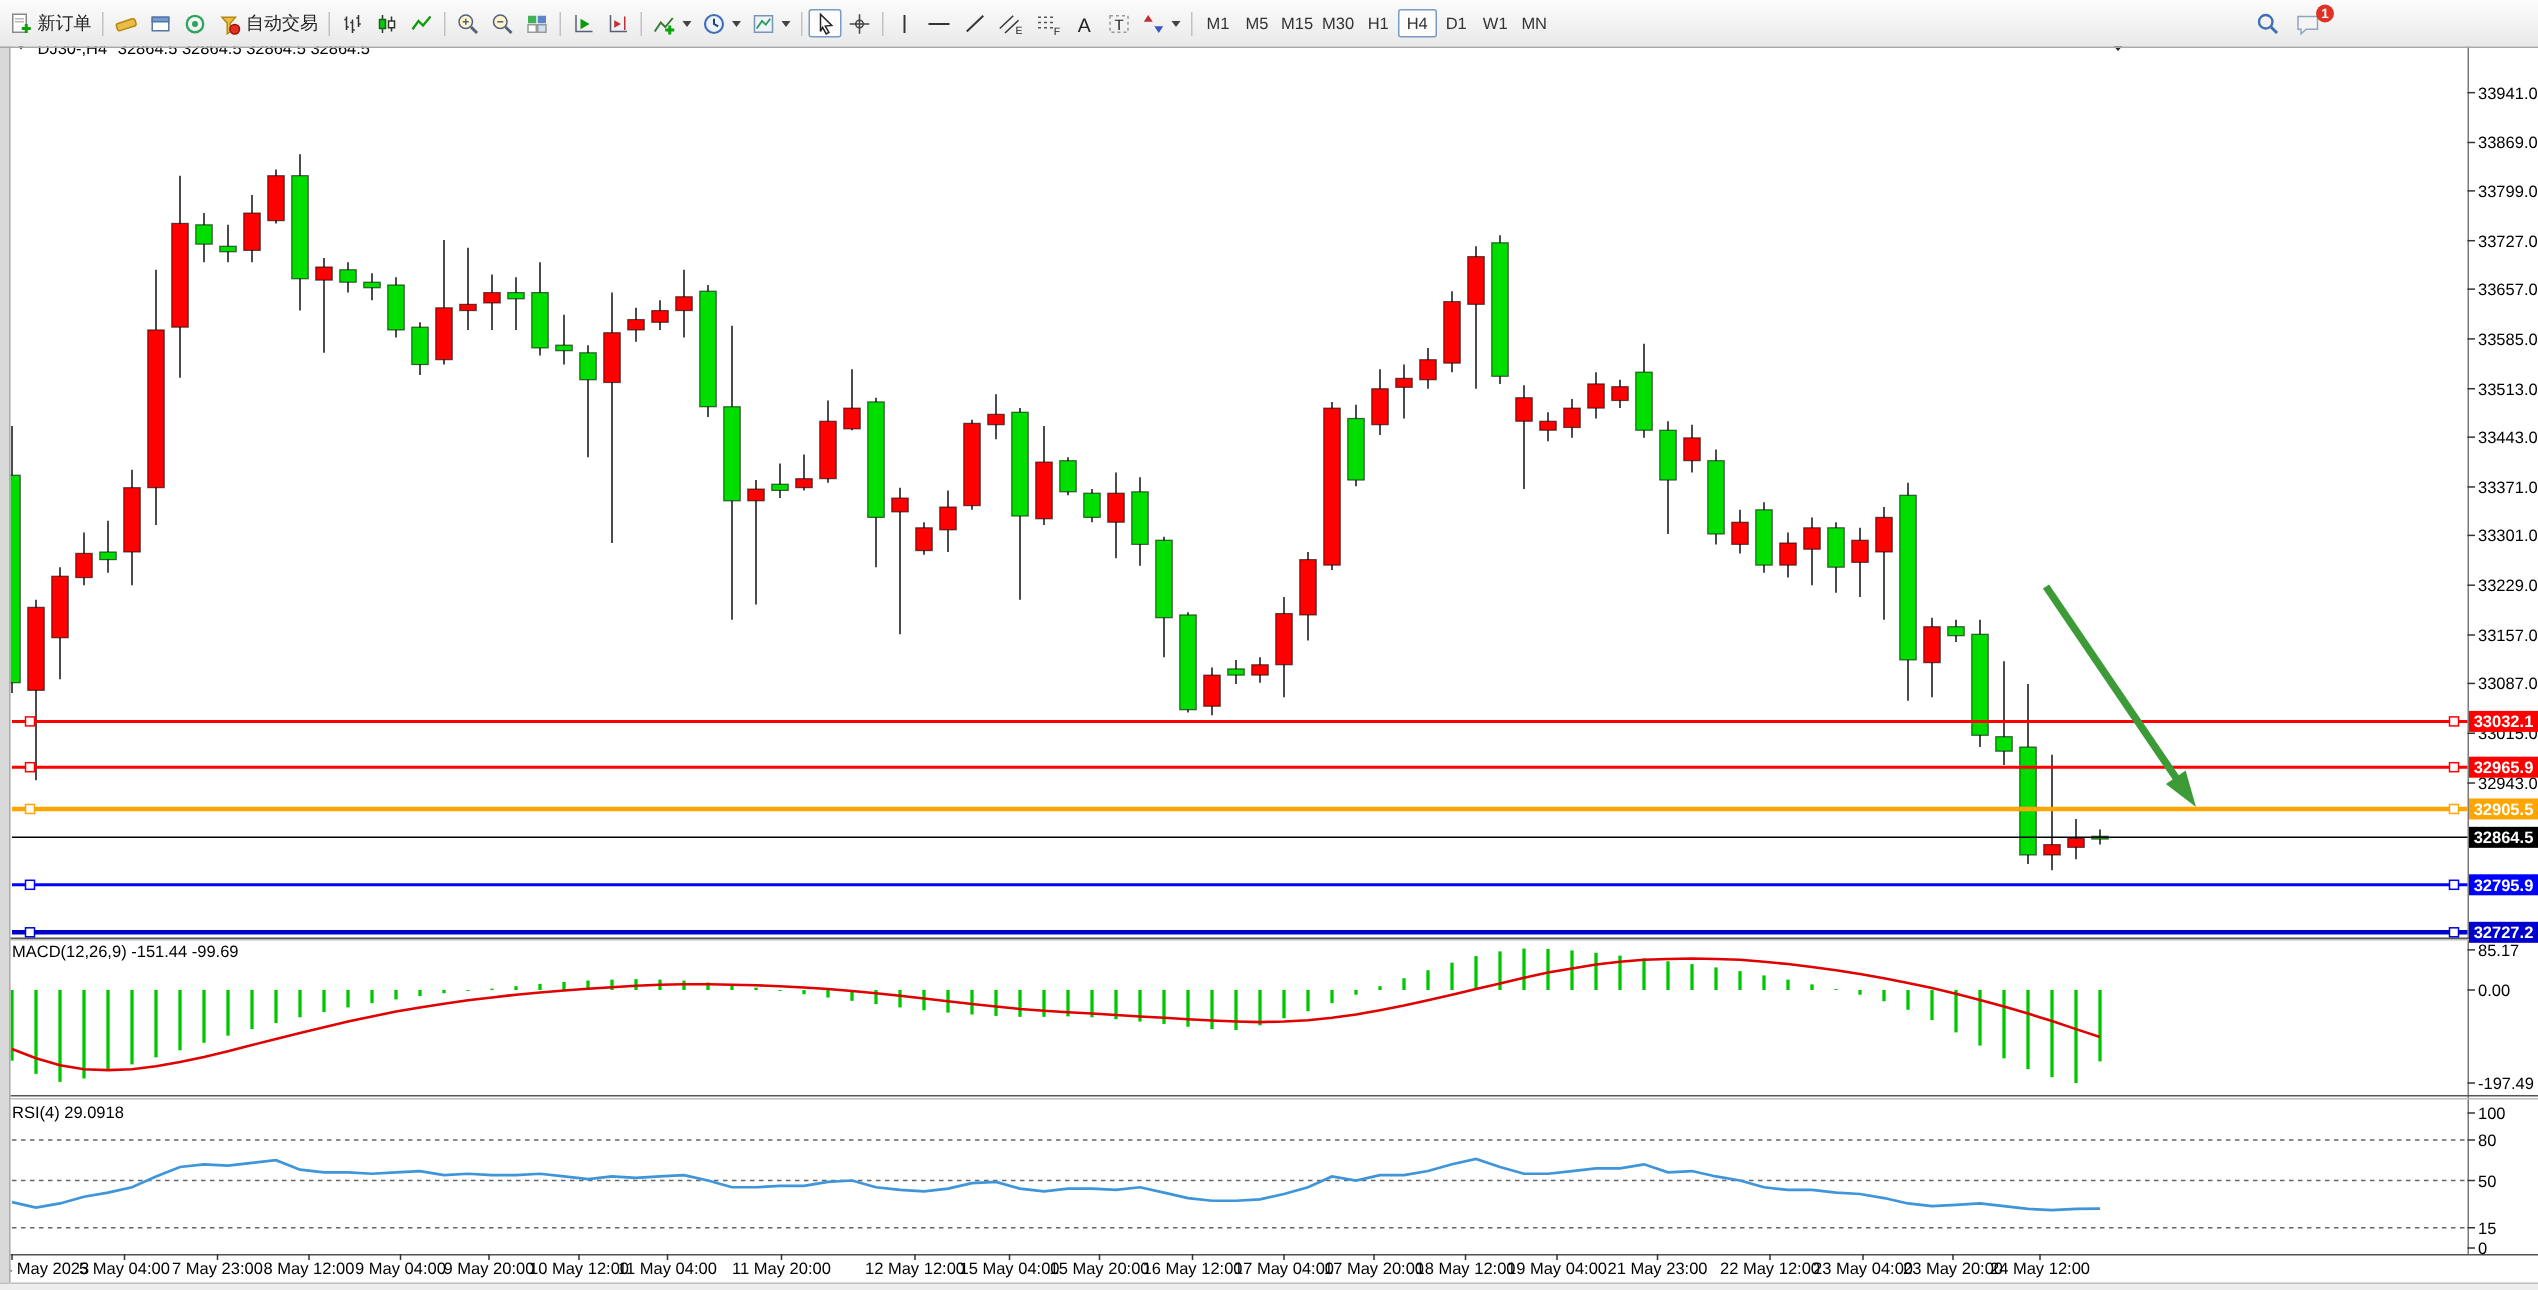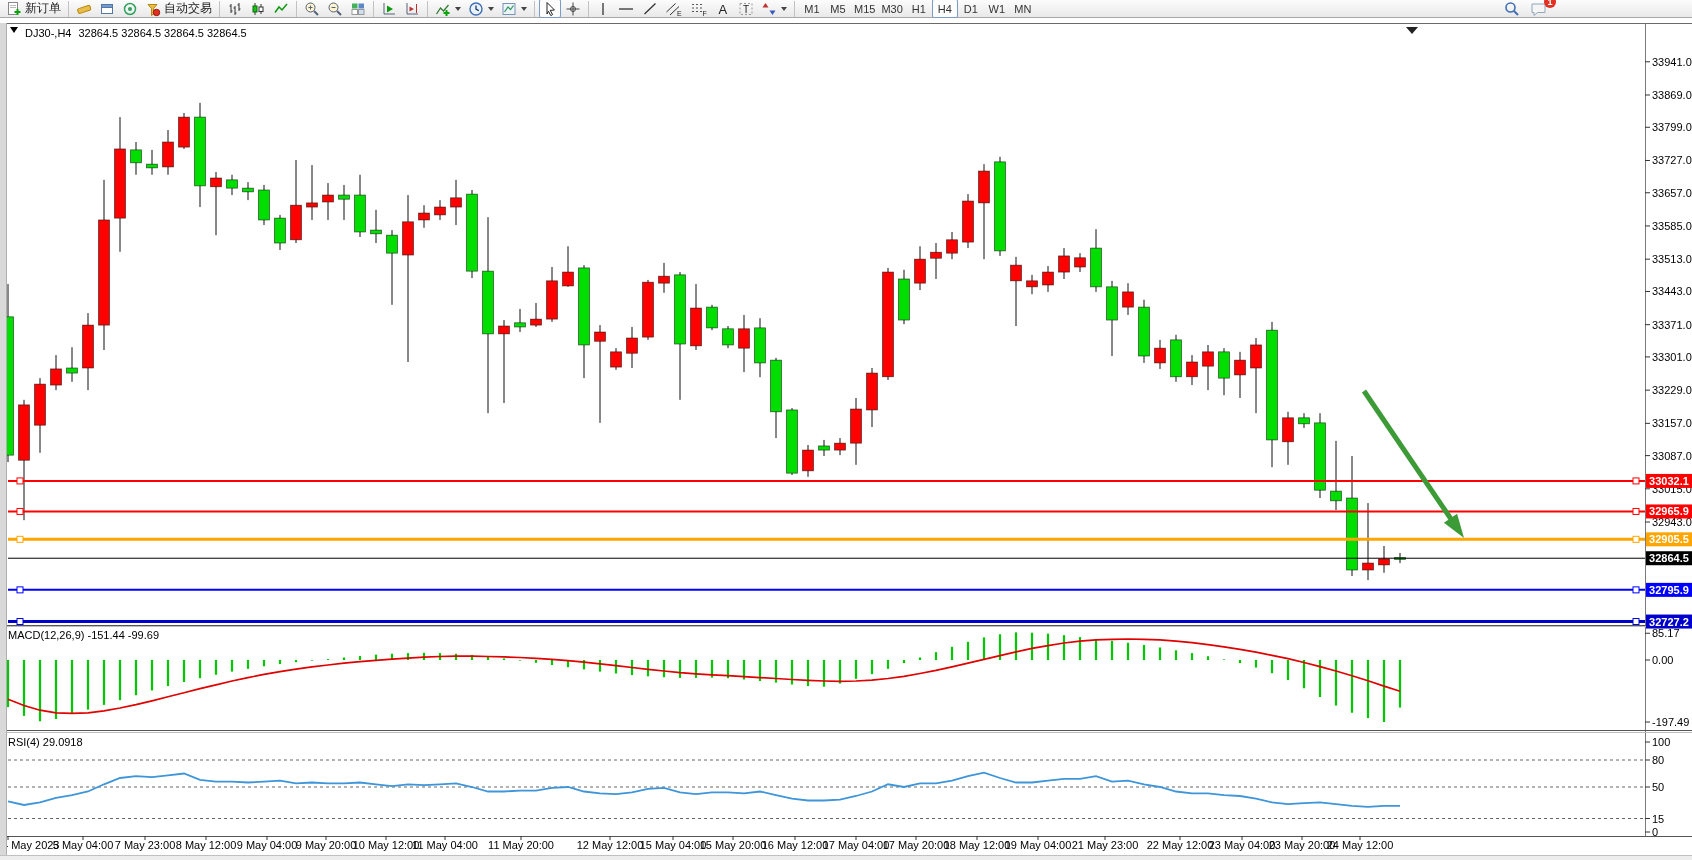--- a/index.html
+++ b/index.html
@@ -1,19 +1,19 @@
 <!DOCTYPE html>
 <html><head>
 <meta charset="utf-8">
 <style>
   html,body{margin:0;padding:0}
   body{width:1692px;height:860px;position:relative;overflow:hidden;background:#fff;
        font-family:"Liberation Sans","DejaVu Sans",sans-serif;-webkit-font-smoothing:antialiased}
   
-  .toolbar{position:absolute;left:0;top:0;width:1692px;height:18px;box-sizing:border-box;
+  .toolbar{position:absolute;left:0;top:0;width:1692px;height:32px;box-sizing:border-box;
            background:linear-gradient(#fcfcfc,#e9e9e9);border-bottom:1px solid #a8a8a8;
            display:flex;align-items:center;padding:0 3px;gap:1px;z-index:30}
   .tbtn{height:19px;min-width:20px;padding:0 2px;display:flex;align-items:center;justify-content:center;
         gap:3px;font-size:12px;color:#222;border:1px solid transparent;border-radius:2px;box-sizing:border-box}
   .tbtn.tf{font-size:11px;color:#333;min-width:26px}
   .tbtn.active{background:#fdfdfd;border-color:#7a9cc4}
   .sep{width:1px;height:16px;background:#c2c2c2;margin:0 3px}
   .caret{width:0;height:0;border-left:3px solid transparent;border-right:3px solid transparent;
          border-top:4px solid #444;margin-left:1px}
   .tbtn svg{display:block}

